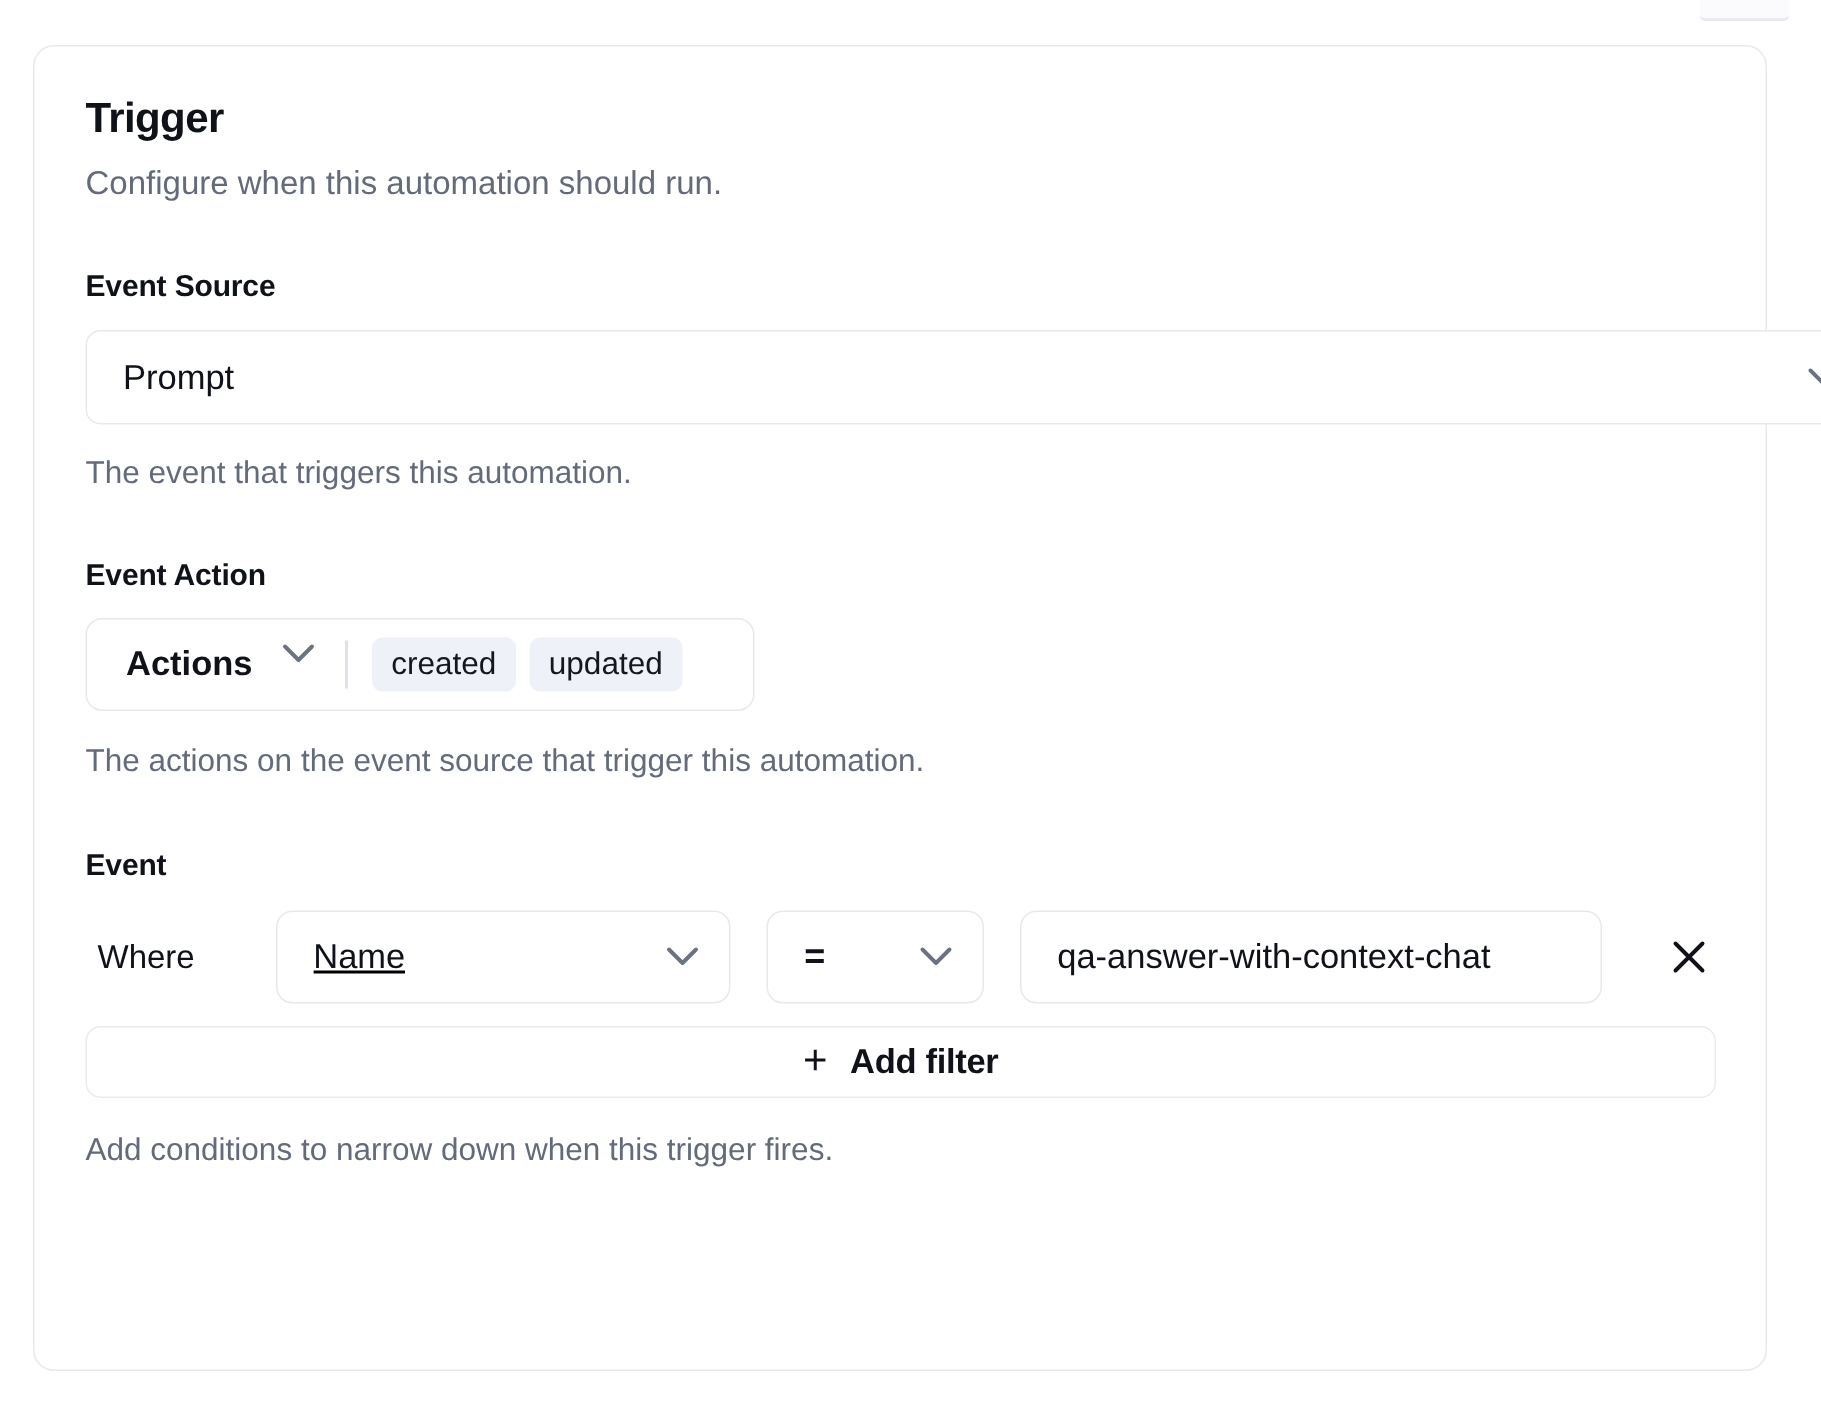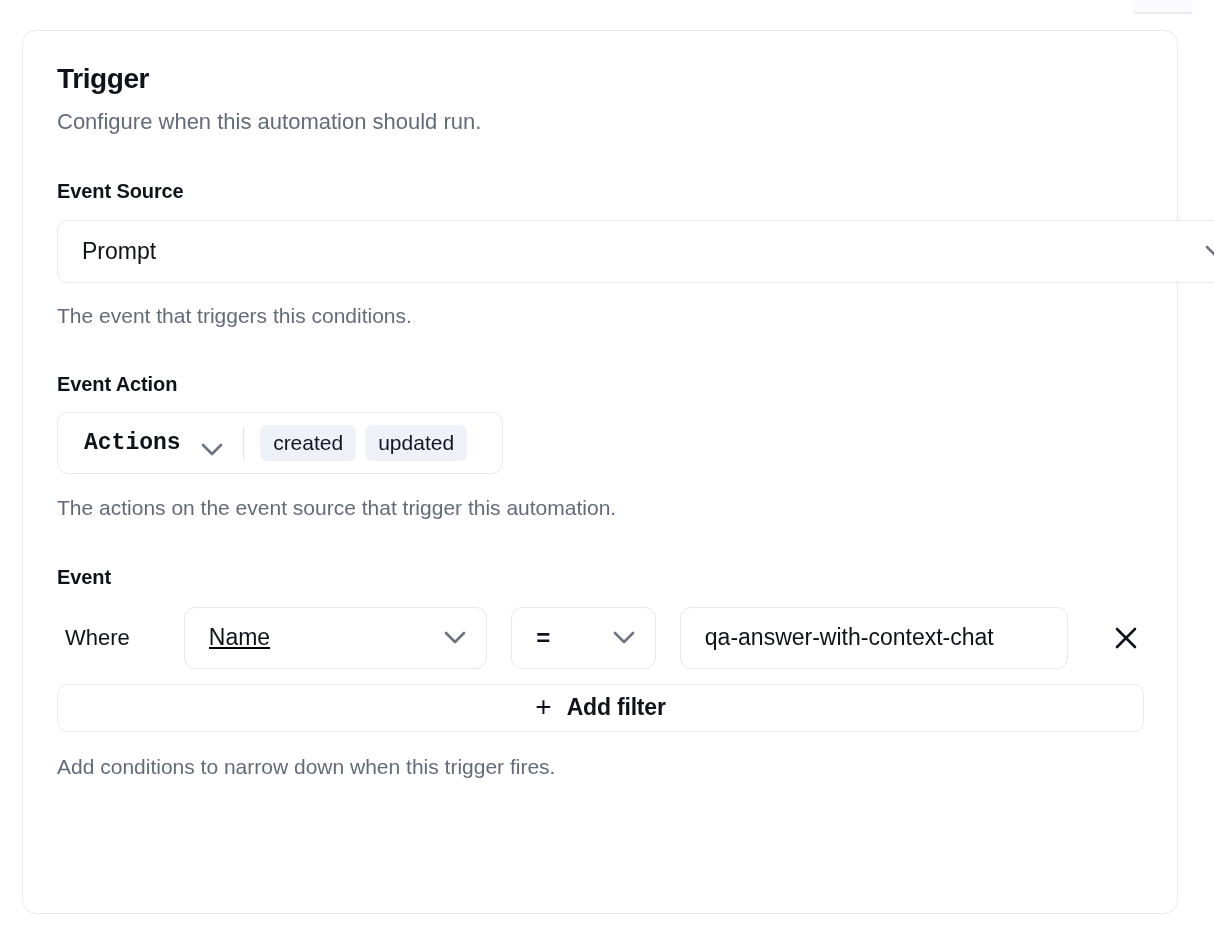--- a/index.html
+++ b/index.html
@@ -115,24 +115,23 @@
     border-radius: 11px;
     background: #ffffff;
     display: flex;
     align-items: center;
     padding: 0 16px 0 26px;
     gap: 0;
   }
 
   .action-trigger {
     display: flex;
-    align-items: flex-end;
+    align-items: flex-start;
     gap: 20px;
     padding-right: 20px;
-    font-family: Liberation Mono, monospace;
   }
 
   .action-trigger-label {
     font-size: 23px;
     font-weight: 700;
     color: #10121a;
   }
 
   .action-divider {
     width: 1.5px;
@@ -260,21 +259,21 @@
 
       <div class="select-box">
         <span class="select-value">Prompt</span>
         <span class="chev">
           <svg viewBox="0 0 22 13" fill="none" xmlns="http://www.w3.org/2000/svg">
             <path d="M2 2 L11 11 L20 2" stroke="#6b7280" stroke-width="2.6" stroke-linecap="round" stroke-linejoin="round"></path>
           </svg>
         </span>
       </div>
 
-      <div class="help-text help-source">The event that triggers this conditions.</div>
+      <div class="help-text help-source">The event that triggers this automation.</div>
     </div>
 
     <div class="section-event-action">
       <div class="field-label">Event Action</div>
 
       <div class="action-control">
         <div class="action-trigger">
           <span class="action-trigger-label">Actions</span>
           <span class="chev">
             <svg viewBox="0 0 22 13" fill="none" xmlns="http://www.w3.org/2000/svg">

